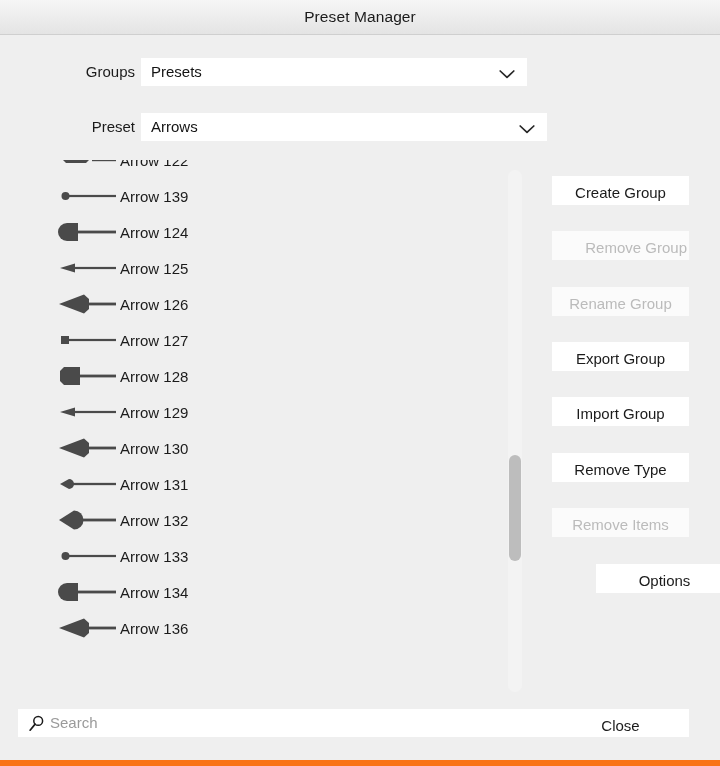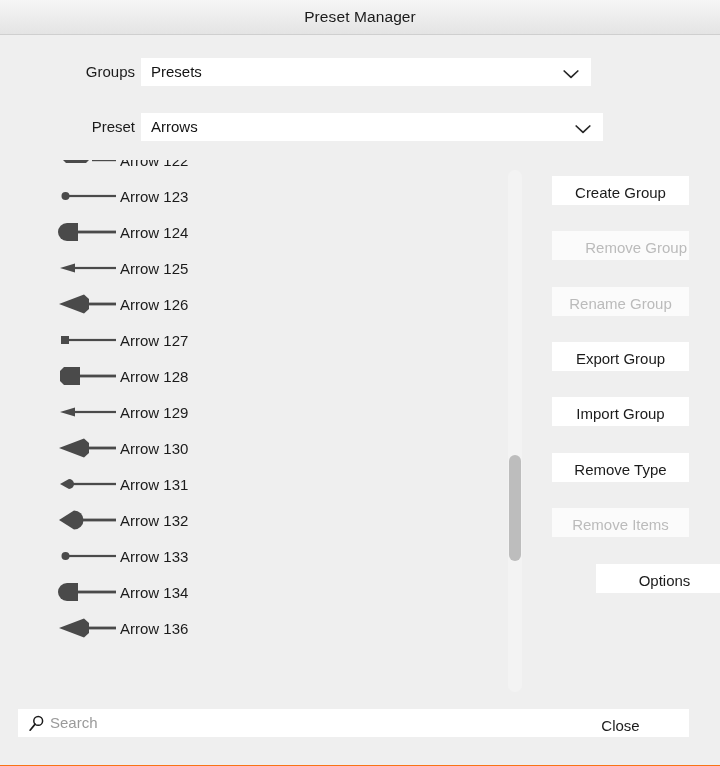--- a/index.html
+++ b/index.html
@@ -15,21 +15,21 @@
     font-family: "Liberation Sans", sans-serif;
     -webkit-font-smoothing: antialiased;
   }
 
   #app {
     position: relative;
     width: 720px;
     height: 766px;
     background: #efefef;
     box-sizing: border-box;
-    border-bottom: 1px solid #f97316;
+    border-bottom: 6px solid #f97316;
   }
 
   
   .titlebar {
     position: absolute;
     left: 0; top: 0;
     width: 720px;
     height: 35px;
     background: linear-gradient(to bottom, #f6f6f6 0%, #ececec 55%, #e4e4e4 100%);
     border-bottom: 1px solid #cfcfcf;
@@ -78,23 +78,23 @@
   }
   .chev {
     position: absolute;
     right: 12px;
     top: 8px;
     width: 16px;
     height: 11px;
   }
 
   #groups-row { left: 60px; top: 58px; width: 75px; }
-  #groups-combo { left: 141px; top: 58px; width: 450px; }
+  #groups-combo { left: 141px; top: 58px; width: 386px; }
   #preset-row  { left: 60px; top: 113px; width: 75px; }
-  #preset-combo { left: 141px; top: 113px; width: 462px; text-align: right; }
+  #preset-combo { left: 141px; top: 113px; width: 406px; text-align: right; }
 
   
   .list-panel {
     position: absolute;
     left: 0px;
     top: 160px;
     width: 528px;
     height: 534px;
     overflow: hidden;
     background: #efefef;
@@ -258,21 +258,21 @@
           </div>
           <span class="row-label">Arrow 122</span>
         </div>
         <div class="list-row">
           <div class="arrow-cell">
             <svg width="62" height="28" viewBox="0 0 62 28">
               <rect x="10" y="12.9" width="48" height="2.2" fill="#4a4a4a"></rect>
               <circle cx="7.5" cy="14" r="4" fill="#4a4a4a"></circle>
             </svg>
           </div>
-          <span class="row-label">Arrow 123</span>
+          <span class="row-label">Arrow 139</span>
         </div>
         <div class="list-row">
           <div class="arrow-cell">
             <svg width="62" height="28" viewBox="0 0 62 28">
               <rect x="20" y="12.6" width="38" height="2.8" fill="#4a4a4a"></rect>
               <path d="M20 5 L9 5 A9 9 0 0 0 9 23 L20 23 Z" fill="#4a4a4a"></path>
             </svg>
           </div>
           <span class="row-label">Arrow 124</span>
         </div>

